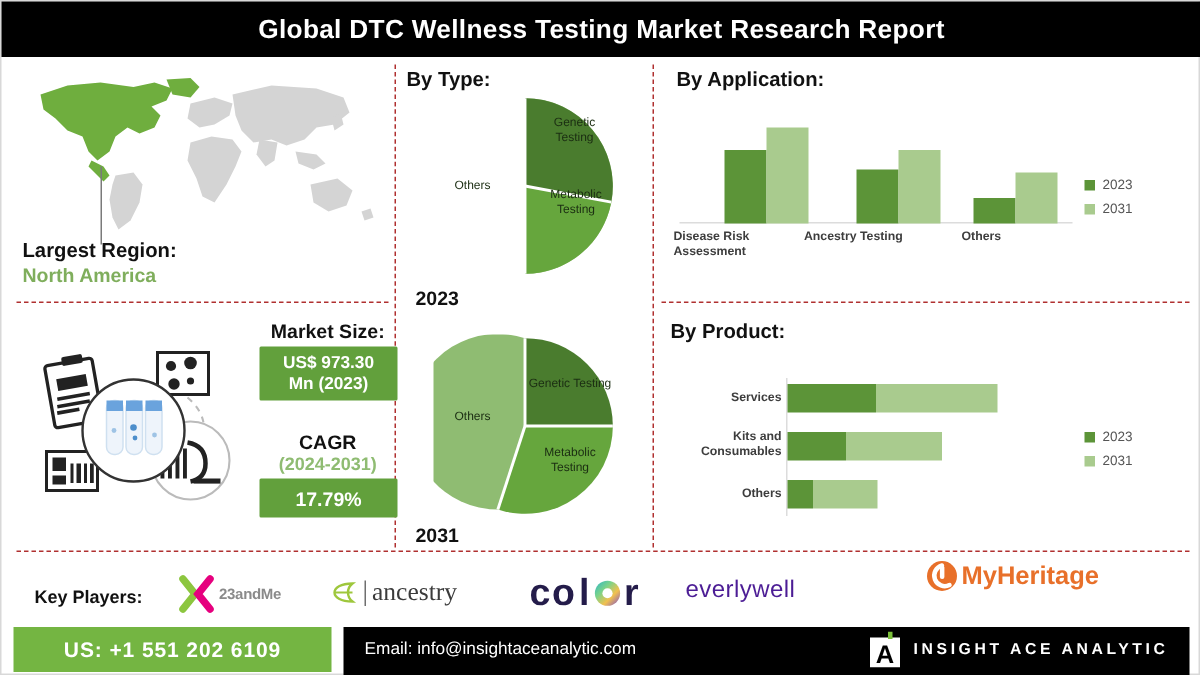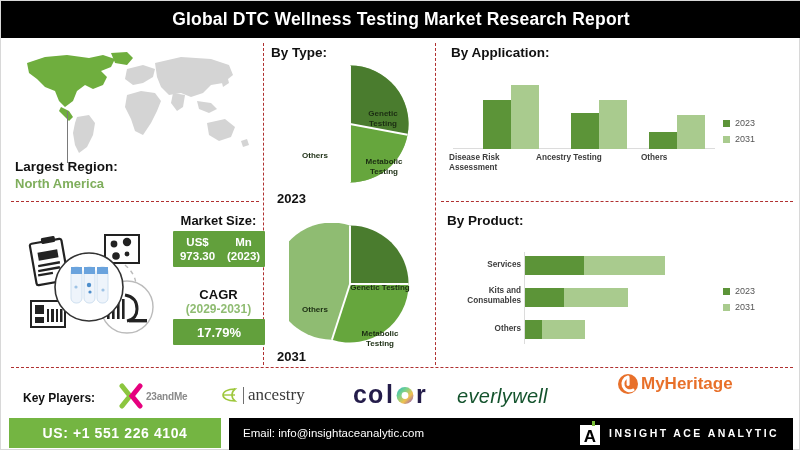--- a/index.html
+++ b/index.html
@@ -21,32 +21,32 @@
   .leader{position:absolute;left:66px;top:110px;width:1px;height:52px;background:#7a7a7a;}
   .largest-label{position:absolute;left:14px;top:158px;font-size:13.5px;font-weight:bold;color:#111;}
   .largest-value{position:absolute;left:14px;top:175px;font-size:13px;font-weight:bold;color:#7fae5c;}
 
   
   .lab-wrap{position:absolute;left:16px;top:228px;width:155px;height:120px;}
 
   
   .ms-title{position:absolute;left:170px;top:212px;width:95px;text-align:center;font-size:13px;font-weight:bold;color:#111;}
   .ms-box{position:absolute;left:172px;top:230px;width:92px;height:36px;background:#62a03c;border-radius:1px;
-      color:#fff;font-size:11.5px;font-weight:bold;text-align:center;display:flex;flex-direction:row;
+      color:#fff;font-size:11.5px;font-weight:bold;text-align:center;display:flex;flex-direction:column;
       align-items:center;justify-content:center;line-height:14px;}
   .cagr-title{position:absolute;left:170px;top:286px;width:95px;text-align:center;font-size:13px;font-weight:bold;color:#111;}
   .cagr-years{position:absolute;left:170px;top:301px;width:95px;text-align:center;font-size:12px;font-weight:bold;color:#8fbc72;}
   .cagr-box{position:absolute;left:172px;top:318px;width:92px;height:26px;background:#62a03c;border-radius:1px;
       color:#fff;font-size:13px;font-weight:bold;display:flex;align-items:center;justify-content:center;}
 
   
   .sec-title{position:absolute;font-size:13.5px;font-weight:bold;color:#111;}
   .pie-year{position:absolute;font-size:13px;font-weight:bold;color:#111;}
-  .pie-label{position:absolute;font-size:8px;font-weight:bold;color:#1b2d12;text-align:center;line-height:10px;
-     pointer-events:none;margin-top:32px;}
+  .pie-label{position:absolute;font-size:8px;font-weight:normal;color:#1b2d12;text-align:center;line-height:10px;
+     pointer-events:none;}
 
   
   .colchart{position:absolute;left:452px;top:62px;width:262px;height:86px;}
   .axis{position:absolute;background:#dcdcdc;}
   .cbar{position:absolute;bottom:0;}
   .cat-label{position:absolute;font-size:8.2px;font-weight:bold;color:#3d3d3d;text-align:left;line-height:10px;}
   .legend{position:absolute;}
   .legend-row{display:flex;align-items:center;margin-bottom:6px;}
   .legend-swatch{width:7px;height:7px;margin-right:5px;}
   .legend-text{font-size:9px;color:#555;}
@@ -167,21 +167,21 @@
       </g>
     </svg>
   </div>
 
   <div class="ms-title">Market Size:</div>
   <div class="ms-box">
     <div>US$ 973.30</div>
     <div>Mn (2023)</div>
   </div>
   <div class="cagr-title">CAGR</div>
-  <div class="cagr-years">(2029-2031)</div>
+  <div class="cagr-years">(2024-2031)</div>
   <div class="cagr-box">
     <span>17.79%</span>
   </div>
 
   <div class="sec-title" style="left:270px;top:44px;">By Type:</div>
 
   <svg width="122" height="122" viewBox="0 0 100 100" style="position:absolute;left:288px;top:62px;">
 
     <path fill="#8fbc72" d="M50,50 L50,2 A48,48 0 1,0 50,98 Z" transform="rotate(180 50 50)"></path>
 
@@ -330,34 +330,34 @@
       <text x="0" y="22" font-family="Liberation Sans, sans-serif" font-size="25" font-weight="bold" fill="#241c4a">c</text>
       <text x="15" y="22" font-family="Liberation Sans, sans-serif" font-size="25" font-weight="bold" fill="#241c4a">o</text>
       <text x="33" y="22" font-family="Liberation Sans, sans-serif" font-size="25" font-weight="bold" fill="#241c4a">l</text>
       <circle cx="52" cy="14.5" r="8.4" fill="url(#colorGrad)"></circle>
       <circle cx="52" cy="14.5" r="3.4" fill="#fff"></circle>
       <text x="63" y="22" font-family="Liberation Sans, sans-serif" font-size="25" font-weight="bold" fill="#241c4a">r</text>
     </svg>
   </div>
 
   <div class="logo" style="left:456px;top:384px;">
-    <span style="font-size:20px;color:#14532d;letter-spacing:.3px;font-style:italic;">everlywell</span>
+    <span style="font-size:16px;color:#4c1d95;letter-spacing:.3px;">everlywell</span>
   </div>
 
   <div class="logo" style="left:616px;top:372px;">
     <svg width="22" height="22" viewBox="0 0 22 22">
       <circle cx="11" cy="11" r="10" fill="#e8702a"></circle>
       <path d="M11,4 A7,7 0 1,0 16,17" fill="none" stroke="#fff" stroke-width="3" stroke-linecap="round"></path>
       <rect x="9.6" y="4" width="3" height="9" rx="1.4" fill="#fff"></rect>
     </svg>
     <span style="font-size:17px;font-weight:bold;color:#e8702a;margin-left:2px;">MyHeritage</span>
   </div>
 
   <div class="foot-green">
-    <span>US: +1 551 226 4104</span>
+    <span>US: +1 551 202 6109</span>
   </div>
   <div class="foot-black">
     <div class="foot-email">Email: info@insightaceanalytic.com</div>
     <div class="foot-brand">
       <svg width="20" height="24" viewBox="0 0 20 24">
         <rect x="0" y="4" width="20" height="20" fill="#fff"></rect>
         <text x="10" y="21" text-anchor="middle" font-family="Liberation Sans, sans-serif" font-size="17" font-weight="bold" fill="#000">A</text>
         <rect x="12" y="0" width="3" height="5" fill="#7bbf3a"></rect>
       </svg>
       <span class="foot-brand-text">INSIGHT ACE ANALYTIC</span>

